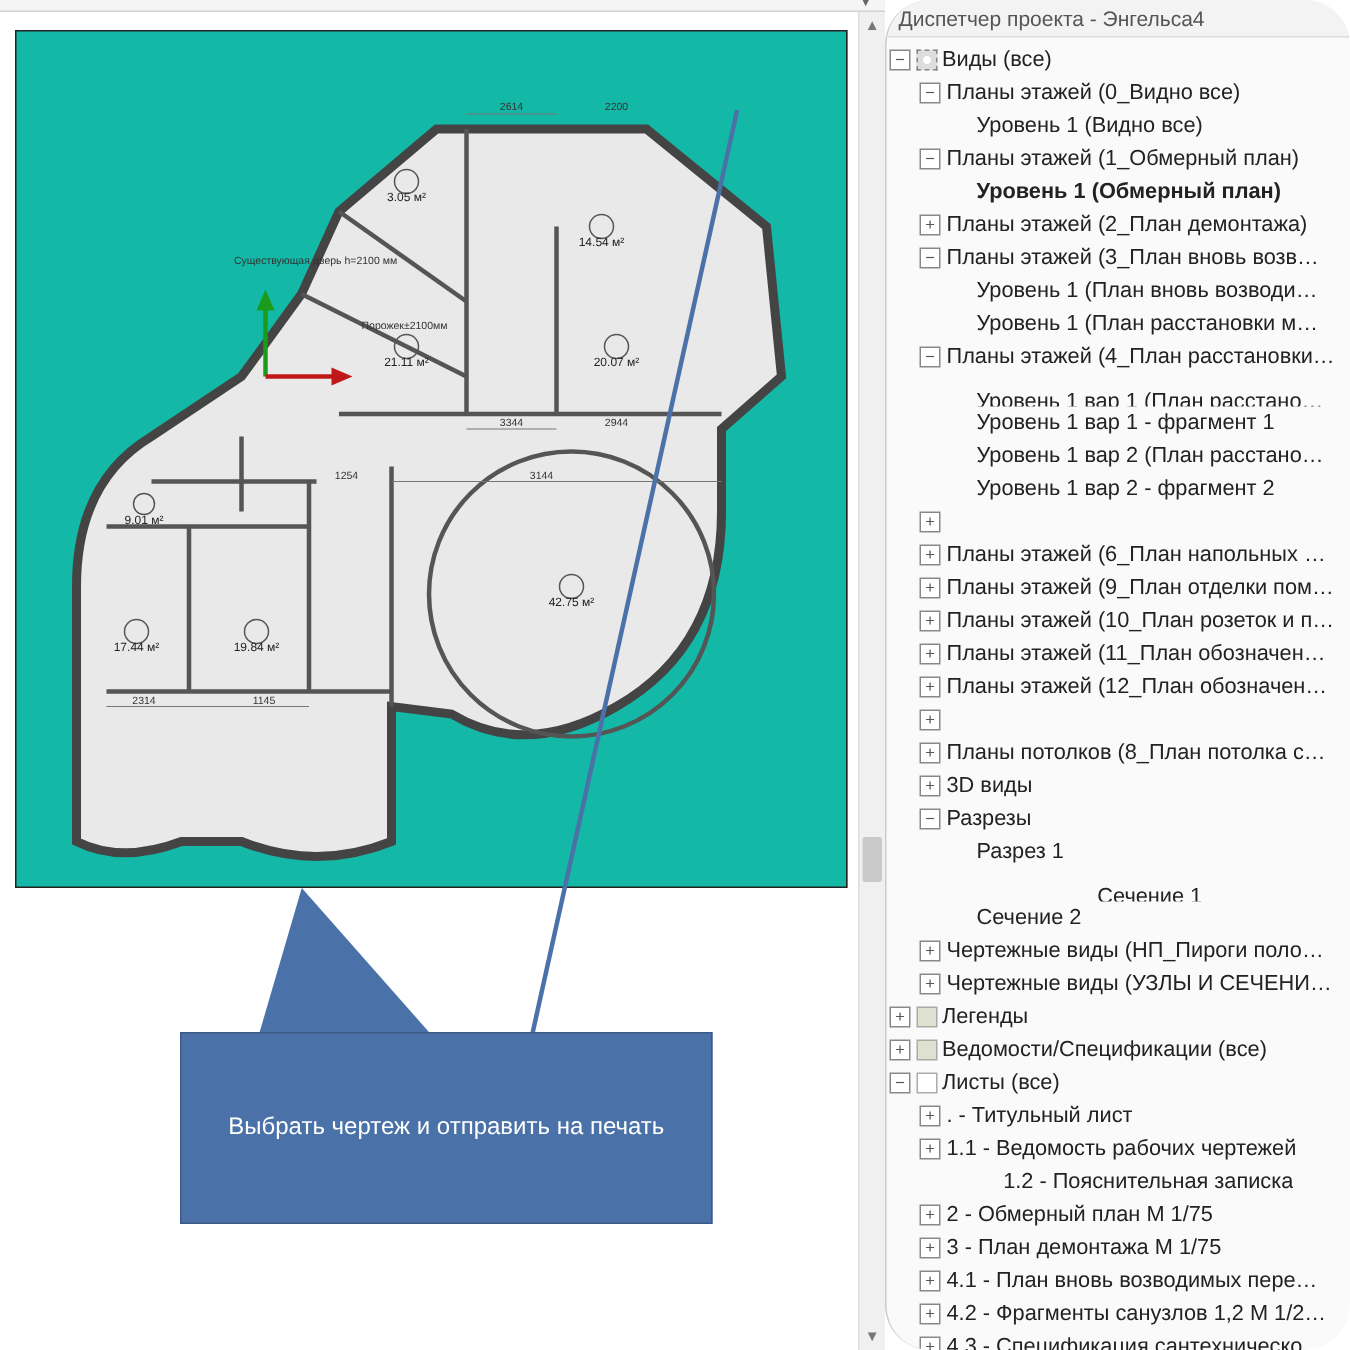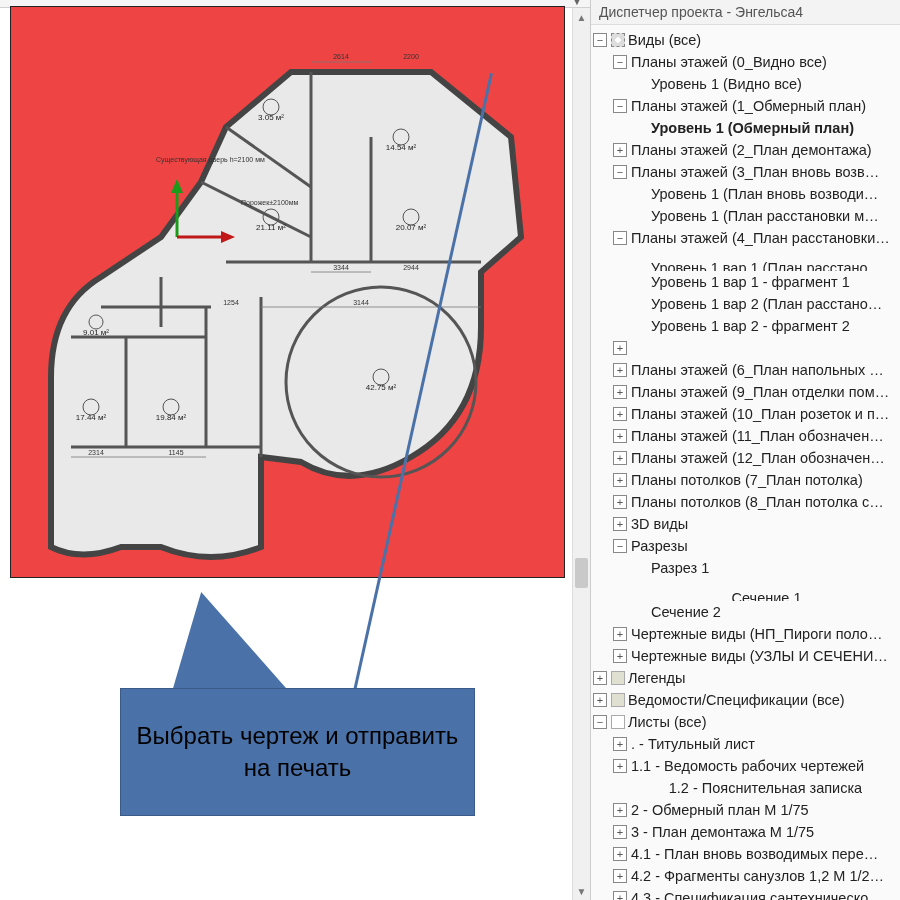--- a/index.html
+++ b/index.html
@@ -29,43 +29,43 @@
   }
   .options-arrow {
     position: absolute;
     right: 8px; top: -4px;
     font-size: 10px;
     color: #666;
   }
   .drawing-frame {
     position: absolute;
     left: 10px;
-    top: 6px;
+    top: 20px;
     width: 555px;
     height: 572px;
     border: 1px solid #222;
-    background: #ef4444;
+    background: #14b8a6;
   }
   .floorplan-svg {
     display:block;
   }
   
   .callout {
     position: absolute;
     left: 120px;
     top: 688px;
     width: 355px;
     height: 128px;
     background: #4a72a8;
-    color: #000000;
+    color: #ffffff;
     display:flex;
     align-items:center;
     justify-content:center;
     text-align:center;
-    font-size: 24px;
+    font-size: 16px;
     line-height: 1.35;
     border: 1px solid #3a5a88;
   }
   .callout-tail {
     position: absolute;
     left: 166px; top: 592px;
     width: 0; height: 0;
     border-left: 42px solid transparent;
     border-right: 72px solid transparent;
     border-bottom: 97px solid #4a72a8;
@@ -91,20 +91,21 @@
   .vscroll .thumb { position:absolute; left:2px; right:2px; top:550px; height:30px; background:#c9c9c9; border-radius:2px;}
   .vscroll .arrow.bottom{position:absolute;bottom:0;left:0;right:0;}
   
   .browser {
     flex: 1;
     border-left: 1px solid #ccc;
     background: #fafafa;
     display:flex;
     flex-direction:column;
     overflow:hidden;
+    border-radius:30px;
   }
   .browser-title {
     background: #f3f3f3;
     border-bottom: 1px solid #ddd;
     padding: 4px 8px;
     color: #555;
     font-size: 14px;
   }
   .tree {
     padding: 4px 0 4px 2px;
@@ -331,21 +332,20 @@
         <div class="row" style="padding-left: 20px;">
           <span class="tw">+</span>
           <span class="lbl">Планы этажей (11_План обозначен…</span>
         </div>
         <div class="row" style="padding-left: 20px;">
           <span class="tw">+</span>
           <span class="lbl">Планы этажей (12_План обозначен…</span>
         </div>
         <div class="row" style="padding-left: 20px;">
           <span class="tw">+</span>
-          <span class="lbl">Планы потолков (7_План потолка)</span>
         </div>
         <div class="row" style="padding-left: 20px;">
           <span class="tw">+</span>
           <span class="lbl">Планы потолков (8_План потолка с…</span>
         </div>
         <div class="row" style="padding-left: 20px;">
           <span class="tw">+</span>
           <span class="lbl">3D виды</span>
         </div>
         <div class="row" style="padding-left: 20px;">

